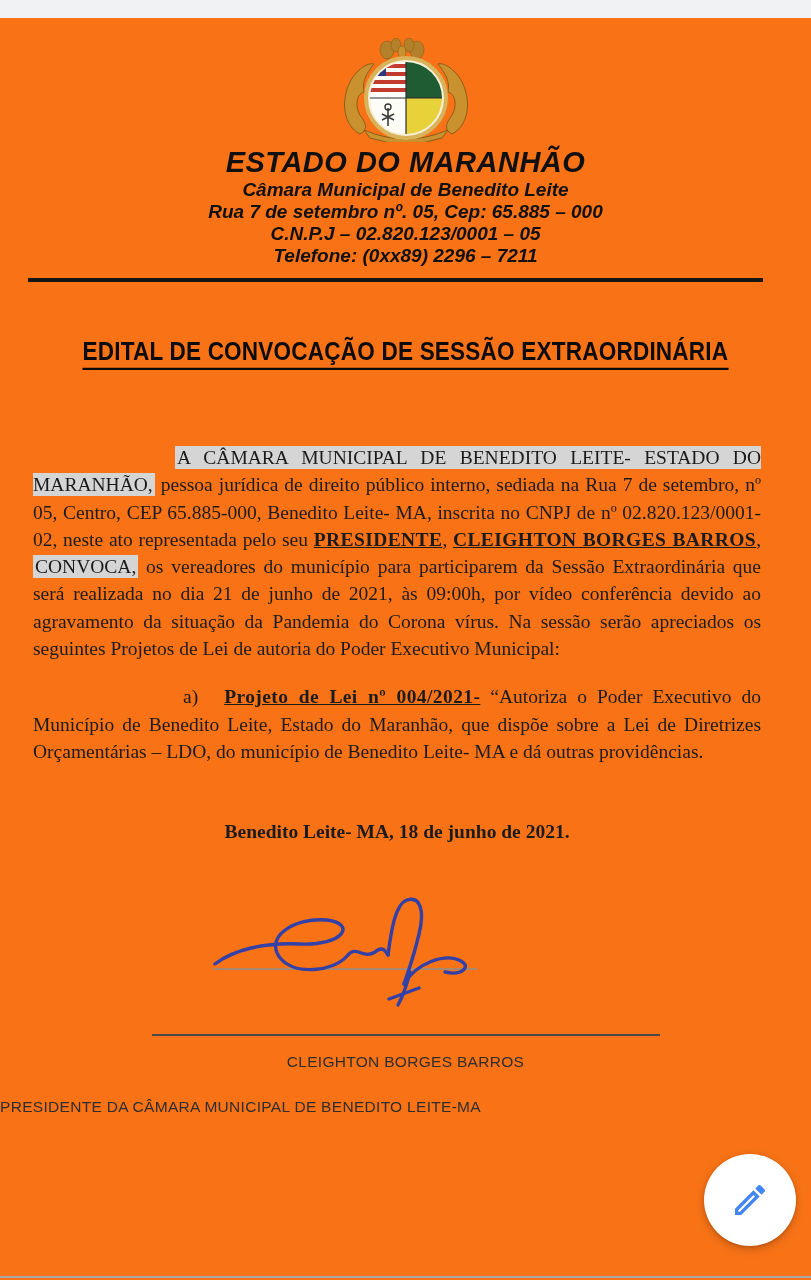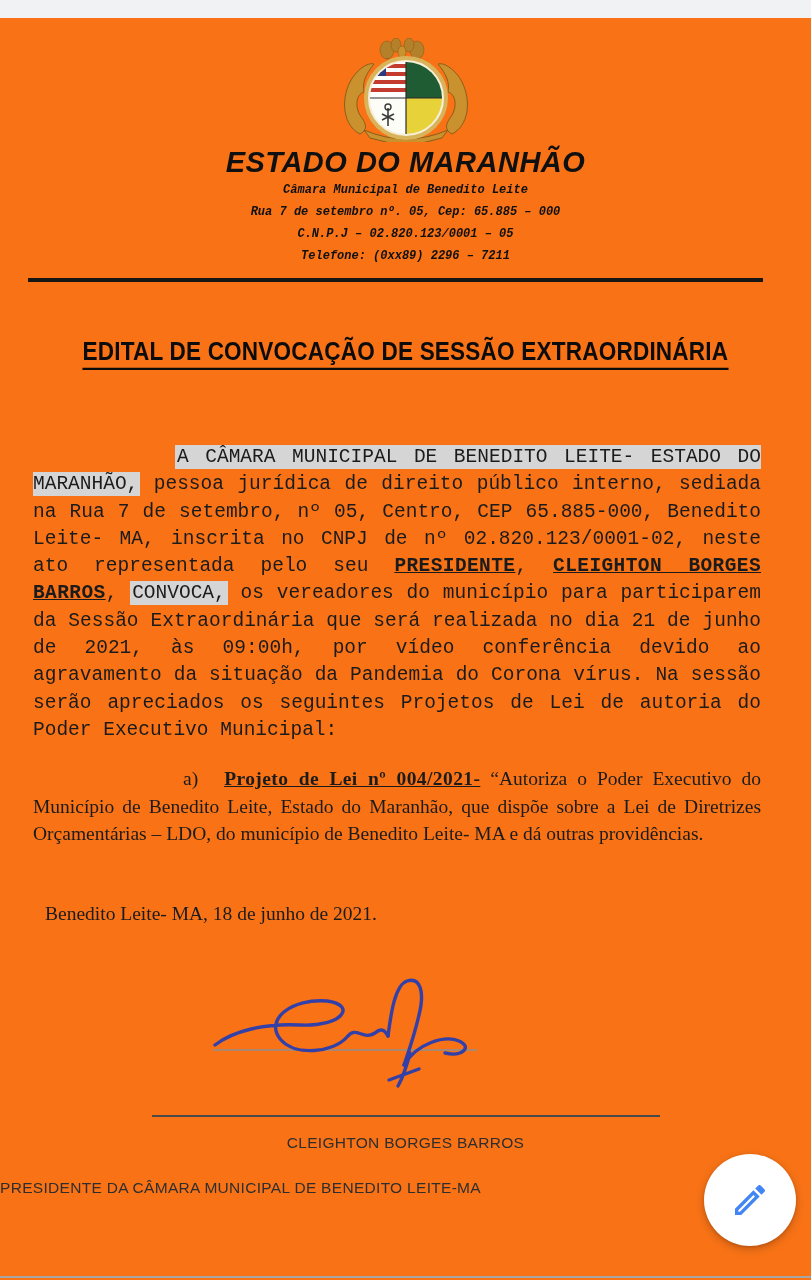--- a/index.html
+++ b/index.html
@@ -7,37 +7,37 @@
           font-family:"Liberation Serif", serif;color:#1b1b1b;}
   .top-strip{position:absolute;top:0;left:0;width:811px;height:18px;background:#f1f2f4;}
   .bottom-line{position:absolute;left:0;top:1276px;width:811px;height:2px;background:#a6a6a6;}
 
   .doc{position:absolute;top:18px;left:0;width:811px;}
 
   .crest{display:block;margin:20px auto 4px auto;}
 
   .hdr{ text-align:center;font-family:"Liberation Sans", sans-serif;font-style:italic;font-weight:bold;color:#101010;}
   .hdr-state{font-size:29px;line-height:33px;letter-spacing:0.5px;}
-  .hdr-sub{font-size:12px;line-height:22px;font-family:Liberation Mono, monospace;}
+  .hdr-sub{font-size:19px;line-height:22px;}
 
   .rule{height:4px;background:#161616;margin:11px 48px 0 28px;}
 
   .doc-title-wrap{text-align:center;margin-top:58px;}
   .doc-title{display:inline-block;font-family:"Liberation Sans", sans-serif;
              font-weight:900;font-size:23.5px;letter-spacing:0.2px;color:#0c0c0c;
              border-bottom:2.5px solid #0c0c0c;padding-bottom:1px;
              transform:scale(0.96,1.12);transform-origin:center bottom;}
 
   .body-block{padding:0 50px 0 33px;font-size:19.5px;line-height:27.3px;text-align:justify;}
-  .p1{margin:74px 0 16px 0;text-indent:142px;font-family:Liberation Mono, monospace;}
+  .p1{margin:74px 0 16px 0;text-indent:142px;}
   .pa{margin:21px 0 0 0;text-indent:150px;}
   .hl{background:#d5d5d5;padding:1px 2px;}
   .bu{font-weight:bold;text-decoration:underline;letter-spacing:0.4px;}
   .item-marker{margin-right:26px;}
-  .date-line{margin:53px 0 0 12px;text-align:left;text-indent:0;}
+  .date-line{margin:53px 0 0 0;text-align:center;text-indent:0;font-weight:bold;}
 
   .sig-svg{display:block;margin:46px 0 0 205px;}
   .sig-line{width:508px;border-top:2px solid #4a4a4a;margin:24px auto 0 auto;}
   .sig-name{margin-top:17px;text-align:center;font-family:"Liberation Sans", sans-serif;
             font-size:15.5px;letter-spacing:0.3px;color:#2e2e2e;}
   .sig-role{margin-top:27px;text-align:left;font-family:"Liberation Sans", sans-serif;
             font-size:15.5px;letter-spacing:0.3px;color:#2e2e2e;}
 
   .fab{position:absolute;left:704px;top:1154px;width:92px;height:92px;border-radius:50%;
        background:#ffffff;border:none;cursor:pointer;

